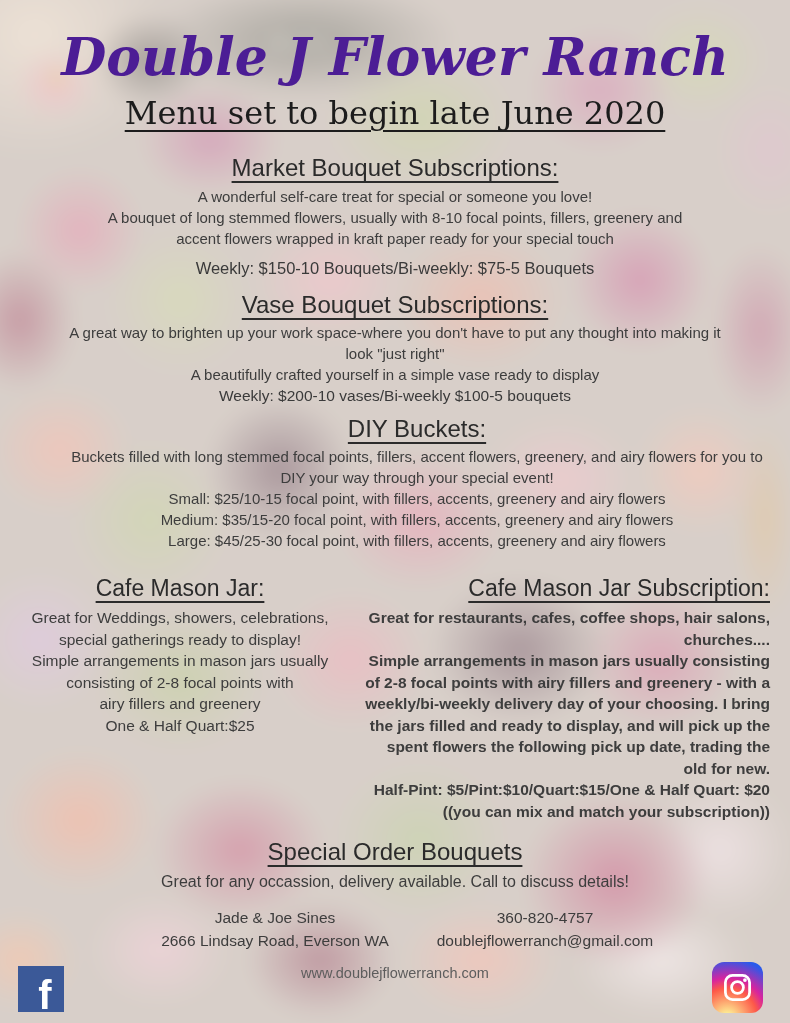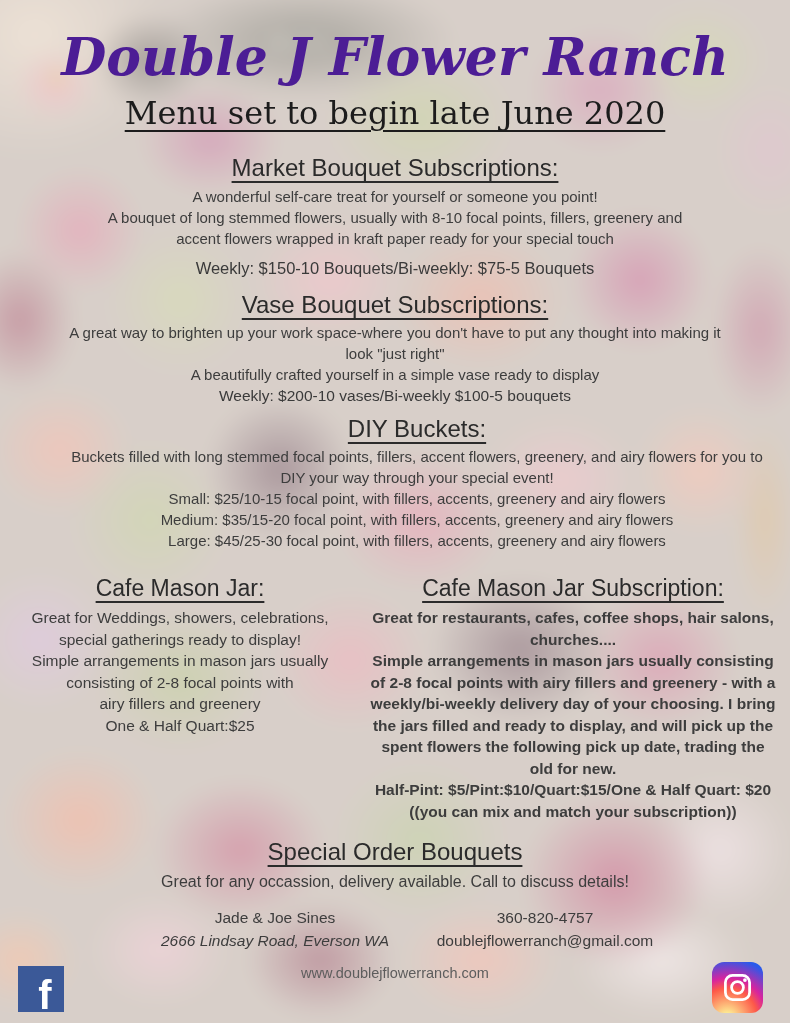--- a/index.html
+++ b/index.html
@@ -96,30 +96,30 @@
   .sec-market .body-wrap{ width:620px; margin:4px auto 0; }
   .sec-vase{ margin-top:12px; }
   .sec-vase .body-wrap{ width:664px; margin:4px auto 0; }
   .sec-vase .pricing{ margin-top:0; font-size:15.5px; }
   .sec-diy{ margin-top:8px;margin-left:44px; }
   .sec-diy .body-wrap{ width:694px; margin:3px auto 0; }
   .columns{
     display:flex; margin-top:24px; text-align:center; align-items:flex-start;
   }
   .col-left{ width:312px; margin-left:24px; }
-  .col-right{ width:410px; margin-left:32px; }
+  .col-right{ width:410px; margin-left:24px;text-align:right; }
   .col-left .body-line{ font-size:15.5px; line-height:21.5px; }
   .col-right .body-line{ font-size:15.5px; line-height:21.5px;font-weight:bold; }
   .sec-special{ margin-top:16px; }
   .sec-special .body-line{ font-size:16px; margin-top:5px; }
   .contact{ position:relative; height:46px; margin-top:15px; font-size:15.5px; }
   .contact div{ position:absolute; text-align:center; line-height:22px; }
   .c-names{ left:30px; top:0; width:490px; }
   .c-phone{ left:330px; top:0; width:430px; }
-  .c-address{ left:30px; top:23px; width:490px;font-style:italic; }
+  .c-address{ left:30px; top:23px; width:490px; }
   .c-email{ left:330px; top:23px; width:430px; }
   .website{ margin-top:12px; font-size:14.5px; color:#5d5d5d; }
   
   .fb-icon{
     position:absolute; left:18px; top:966px; width:46px; height:46px; z-index:3;
     background:#3b5998; display:flex; align-items:flex-end; justify-content:center;
     overflow:hidden; cursor:pointer;
   }
   .fb-icon span{
     color:#fff; font-weight:700; font-size:40px; line-height:0.82;
@@ -142,21 +142,21 @@
 <div class="overlay"></div>
 
 <div class="content">
 
   <h1 class="title">Double J Flower Ranch</h1>
   <div class="subtitle">Menu set to begin late June 2020</div>
 
   <section class="sec-market">
     <h2 class="h2">Market Bouquet Subscriptions:</h2>
     <div class="body-wrap">
-      <p class="body-line">A wonderful self-care treat for yourself or someone you point!</p>
+      <p class="body-line">A wonderful self-care treat for special or someone you love!</p>
       <p class="body-line">A bouquet of  long stemmed flowers, usually with 8-10 focal points, fillers, greenery and accent flowers wrapped in kraft paper ready for your special touch</p>
     </div>
     <p class="pricing">Weekly: $150-10 Bouquets/Bi-weekly: $75-5 Bouquets</p>
   </section>
 
   <section class="sec-vase">
     <h2 class="h2">Vase Bouquet Subscriptions:</h2>
     <div class="body-wrap">
       <p class="body-line">A great way to brighten up your work space-where you don't have to put any thought into making it look "just right"</p>
       <p class="body-line">A beautifully crafted yourself in a simple vase ready to display</p>

